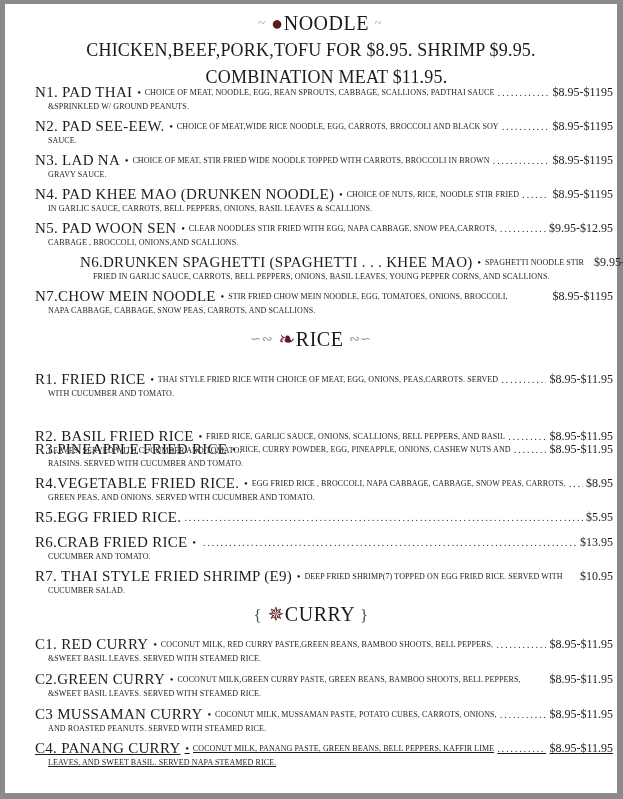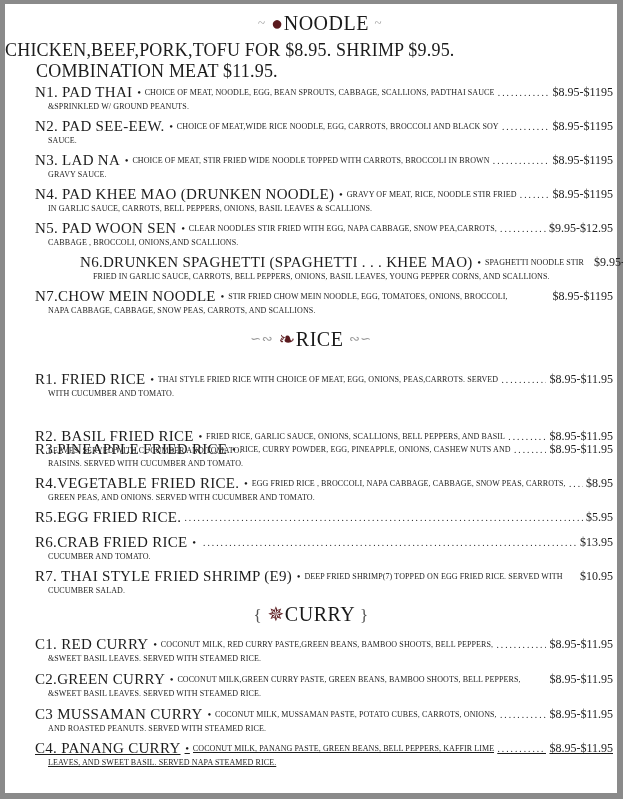--- a/index.html
+++ b/index.html
@@ -22,20 +22,21 @@
     font-family: "Liberation Serif", serif;
     font-size: 20px;
     letter-spacing: 0.5px;
     color: #1a1a1a;
   }
   .section-header .orn { color: #9a9a9a; font-size: 13px; vertical-align: 3px; }
   .section-header .accent { color: #5a1a1e; }
   .subhead {
     position: absolute;
     left: 0; width: 100%;
+    text-align: center;
     font-family: "Liberation Serif", serif;
     font-size: 18px;
     line-height: 19px;
     letter-spacing: 0.2px;
   }
   .item {
     position: absolute;
     left: 30px; width: 578px;
   }
   .item .line1 {
@@ -82,21 +83,21 @@
 <body>
 
 <div class="page">
 
   <div class="section-header" style="top:8px;padding-left:18px;">
     <span class="orn">~</span>
     <span class="accent">●</span><span>NOODLE</span>
     <span class="orn">~</span>
   </div>
   <div class="subhead" style="top:37px;">CHICKEN,BEEF,PORK,TOFU FOR $8.95. SHRIMP $9.95.</div>
-  <div class="subhead" style="top:58px;padding-left:31px;">COMBINATION MEAT $11.95.</div>
+  <div class="subhead" style="top:64px;padding-left:31px;">COMBINATION MEAT $11.95.</div>
 
   <div class="item" style="top:80px;">
     <div class="line1">
         <span class="name">N1. PAD THAI</span>
         <span class="bullet">•</span>
         <span class="desc1">CHOICE OF MEAT, NOODLE, EGG, BEAN SPROUTS, CABBAGE, SCALLIONS, PADTHAI SAUCE</span>
         <span class="dots">..............................................................................................................</span>
         <span class="price">$8.95-$1195</span>
       </div>
     <div class="desc2">&amp;SPRINKLED W/ GROUND PEANUTS.</div>
@@ -118,21 +119,21 @@
         <span class="desc1">CHOICE OF MEAT, STIR FRIED WIDE NOODLE TOPPED WITH CARROTS, BROCCOLI IN BROWN</span>
         <span class="dots">..............................................................................................................</span>
         <span class="price">$8.95-$1195</span>
       </div>
     <div class="desc2">GRAVY SAUCE.</div>
   </div>
   <div class="item" style="top:182px;">
     <div class="line1">
         <span class="name">N4. PAD KHEE MAO (DRUNKEN NOODLE)</span>
         <span class="bullet">•</span>
-        <span class="desc1">GRAVY OF MEAT, RICE, NOODLE STIR FRIED</span>
+        <span class="desc1">CHOICE OF NUTS, RICE, NOODLE STIR FRIED</span>
         <span class="dots">..............................................................................................................</span>
         <span class="price">$8.95-$1195</span>
       </div>
     <div class="desc2">IN GARLIC SAUCE, CARROTS, BELL PEPPERS, ONIONS, BASIL LEAVES &amp; SCALLIONS.</div>
   </div>
   <div class="item" style="top:216px;">
     <div class="line1">
         <span class="name">N5. PAD WOON SEN</span>
         <span class="bullet">•</span>
         <span class="desc1">CLEAR NOODLES STIR FRIED WITH EGG, NAPA CABBAGE, SNOW PEA,CARROTS,</span>

